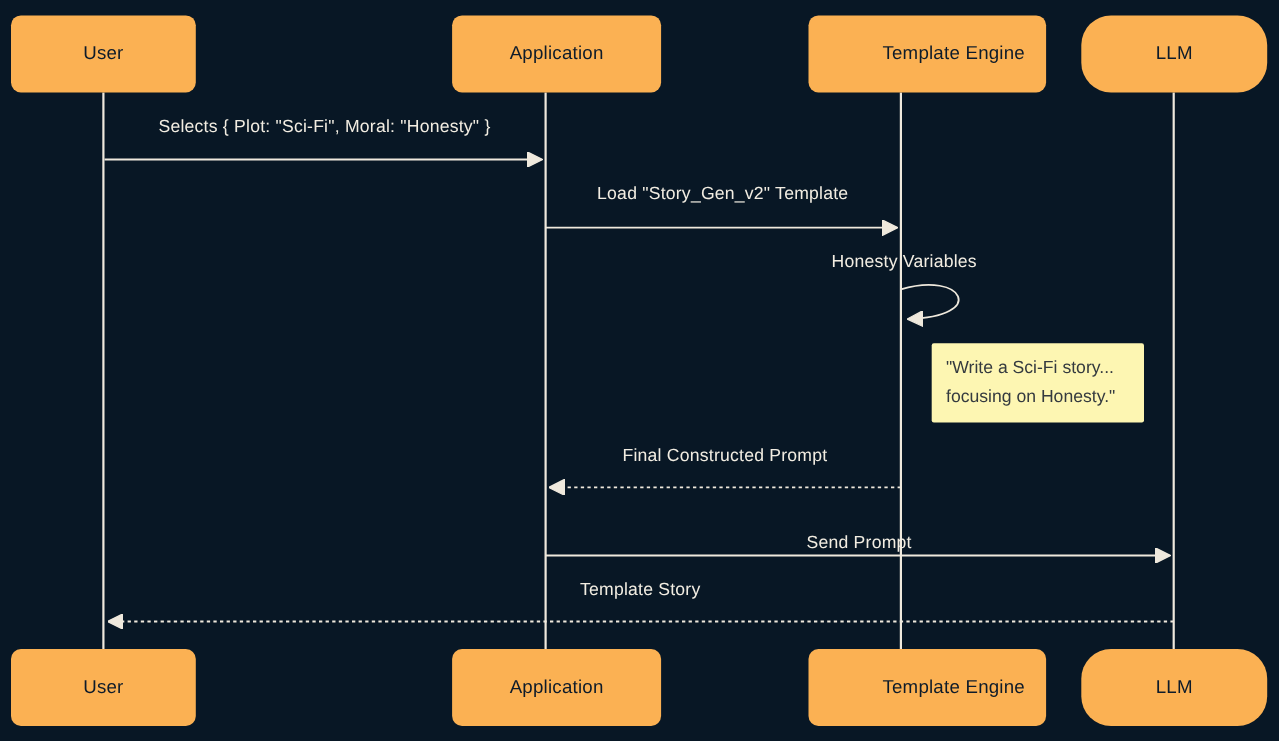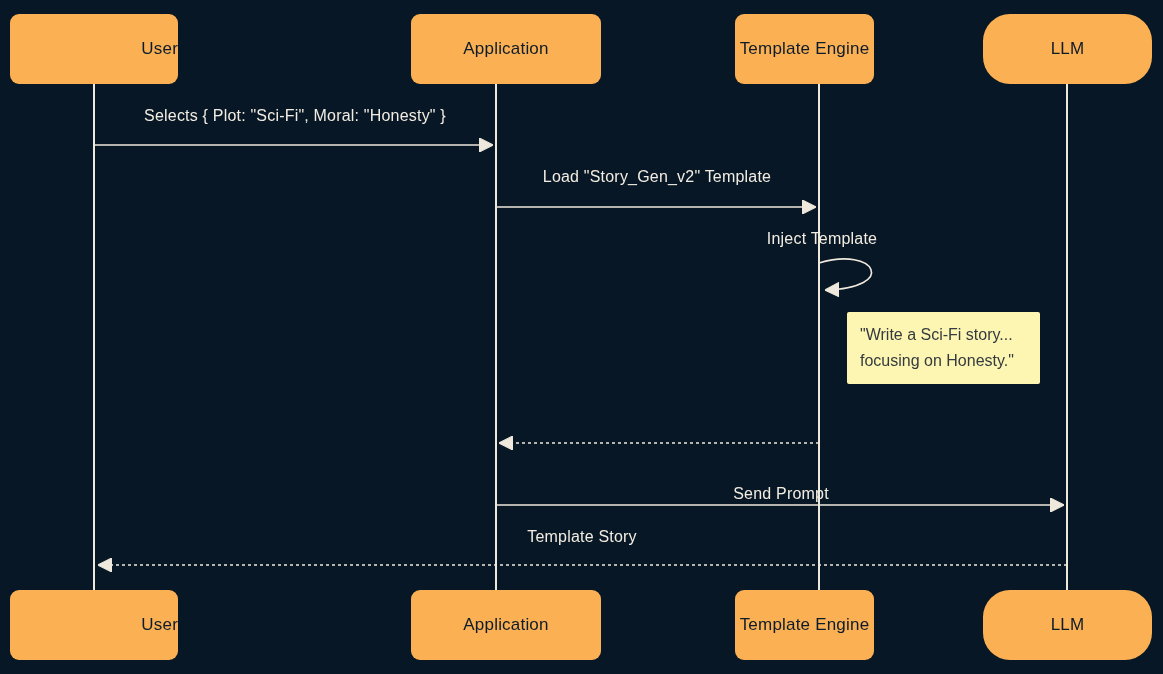--- a/index.html
+++ b/index.html
@@ -31,23 +31,23 @@
     border-radius:9px;
     display:flex;
     align-items:center;
     justify-content:center;
     color:var(--actor-text);
     font-size:17px;
     letter-spacing:0.2px;
   }
   .actor.top{top:14px;}
   .actor.bottom{top:590px;}
-  .actor.a-user{left:10px;width:168px;justify-content:flex-end;}
+  .actor.a-user{left:10px;width:168px;}
   .actor.a-app{left:411px;width:190px;}
-  .actor.a-te{left:735px;width:139px;}
+  .actor.a-te{left:735px;width:168px;padding-left:48px;}
   .actor.a-llm{left:983px;width:169px;border-radius:27px;}
   .msg-label{
     position:absolute;
     transform:translateX(-50%);
     white-space:nowrap;
     color:var(--message-text);
     font-size:16px;
     letter-spacing:0.2px;
   }
   .note{
@@ -111,21 +111,22 @@
   </div>
   <div class="actor bottom a-te">
     <span>Template Engine</span>
   </div>
   <div class="actor bottom a-llm">
     <span>LLM</span>
   </div>
 
   <div class="msg-label" style="left:295px;top:107px;">Selects { Plot: "Sci-Fi", Moral: "Honesty" }</div>
   <div class="msg-label" style="left:657px;top:168px;">Load "Story_Gen_v2" Template</div>
-  <div class="msg-label" style="left:822px;top:230px;">Inject Template</div>
+  <div class="msg-label" style="left:822px;top:230px;">Honesty Variables</div>
+  <div class="msg-label" style="left:659px;top:406px;">Final Constructed Prompt</div>
   <div class="msg-label" style="left:781px;top:485px;">Send Prompt</div>
   <div class="msg-label" style="left:582px;top:528px;">Template Story</div>
 
   <div class="note">
     <div>"Write a Sci-Fi story...</div>
     <div>focusing on Honesty."</div>
   </div>
 
 </div>
 

